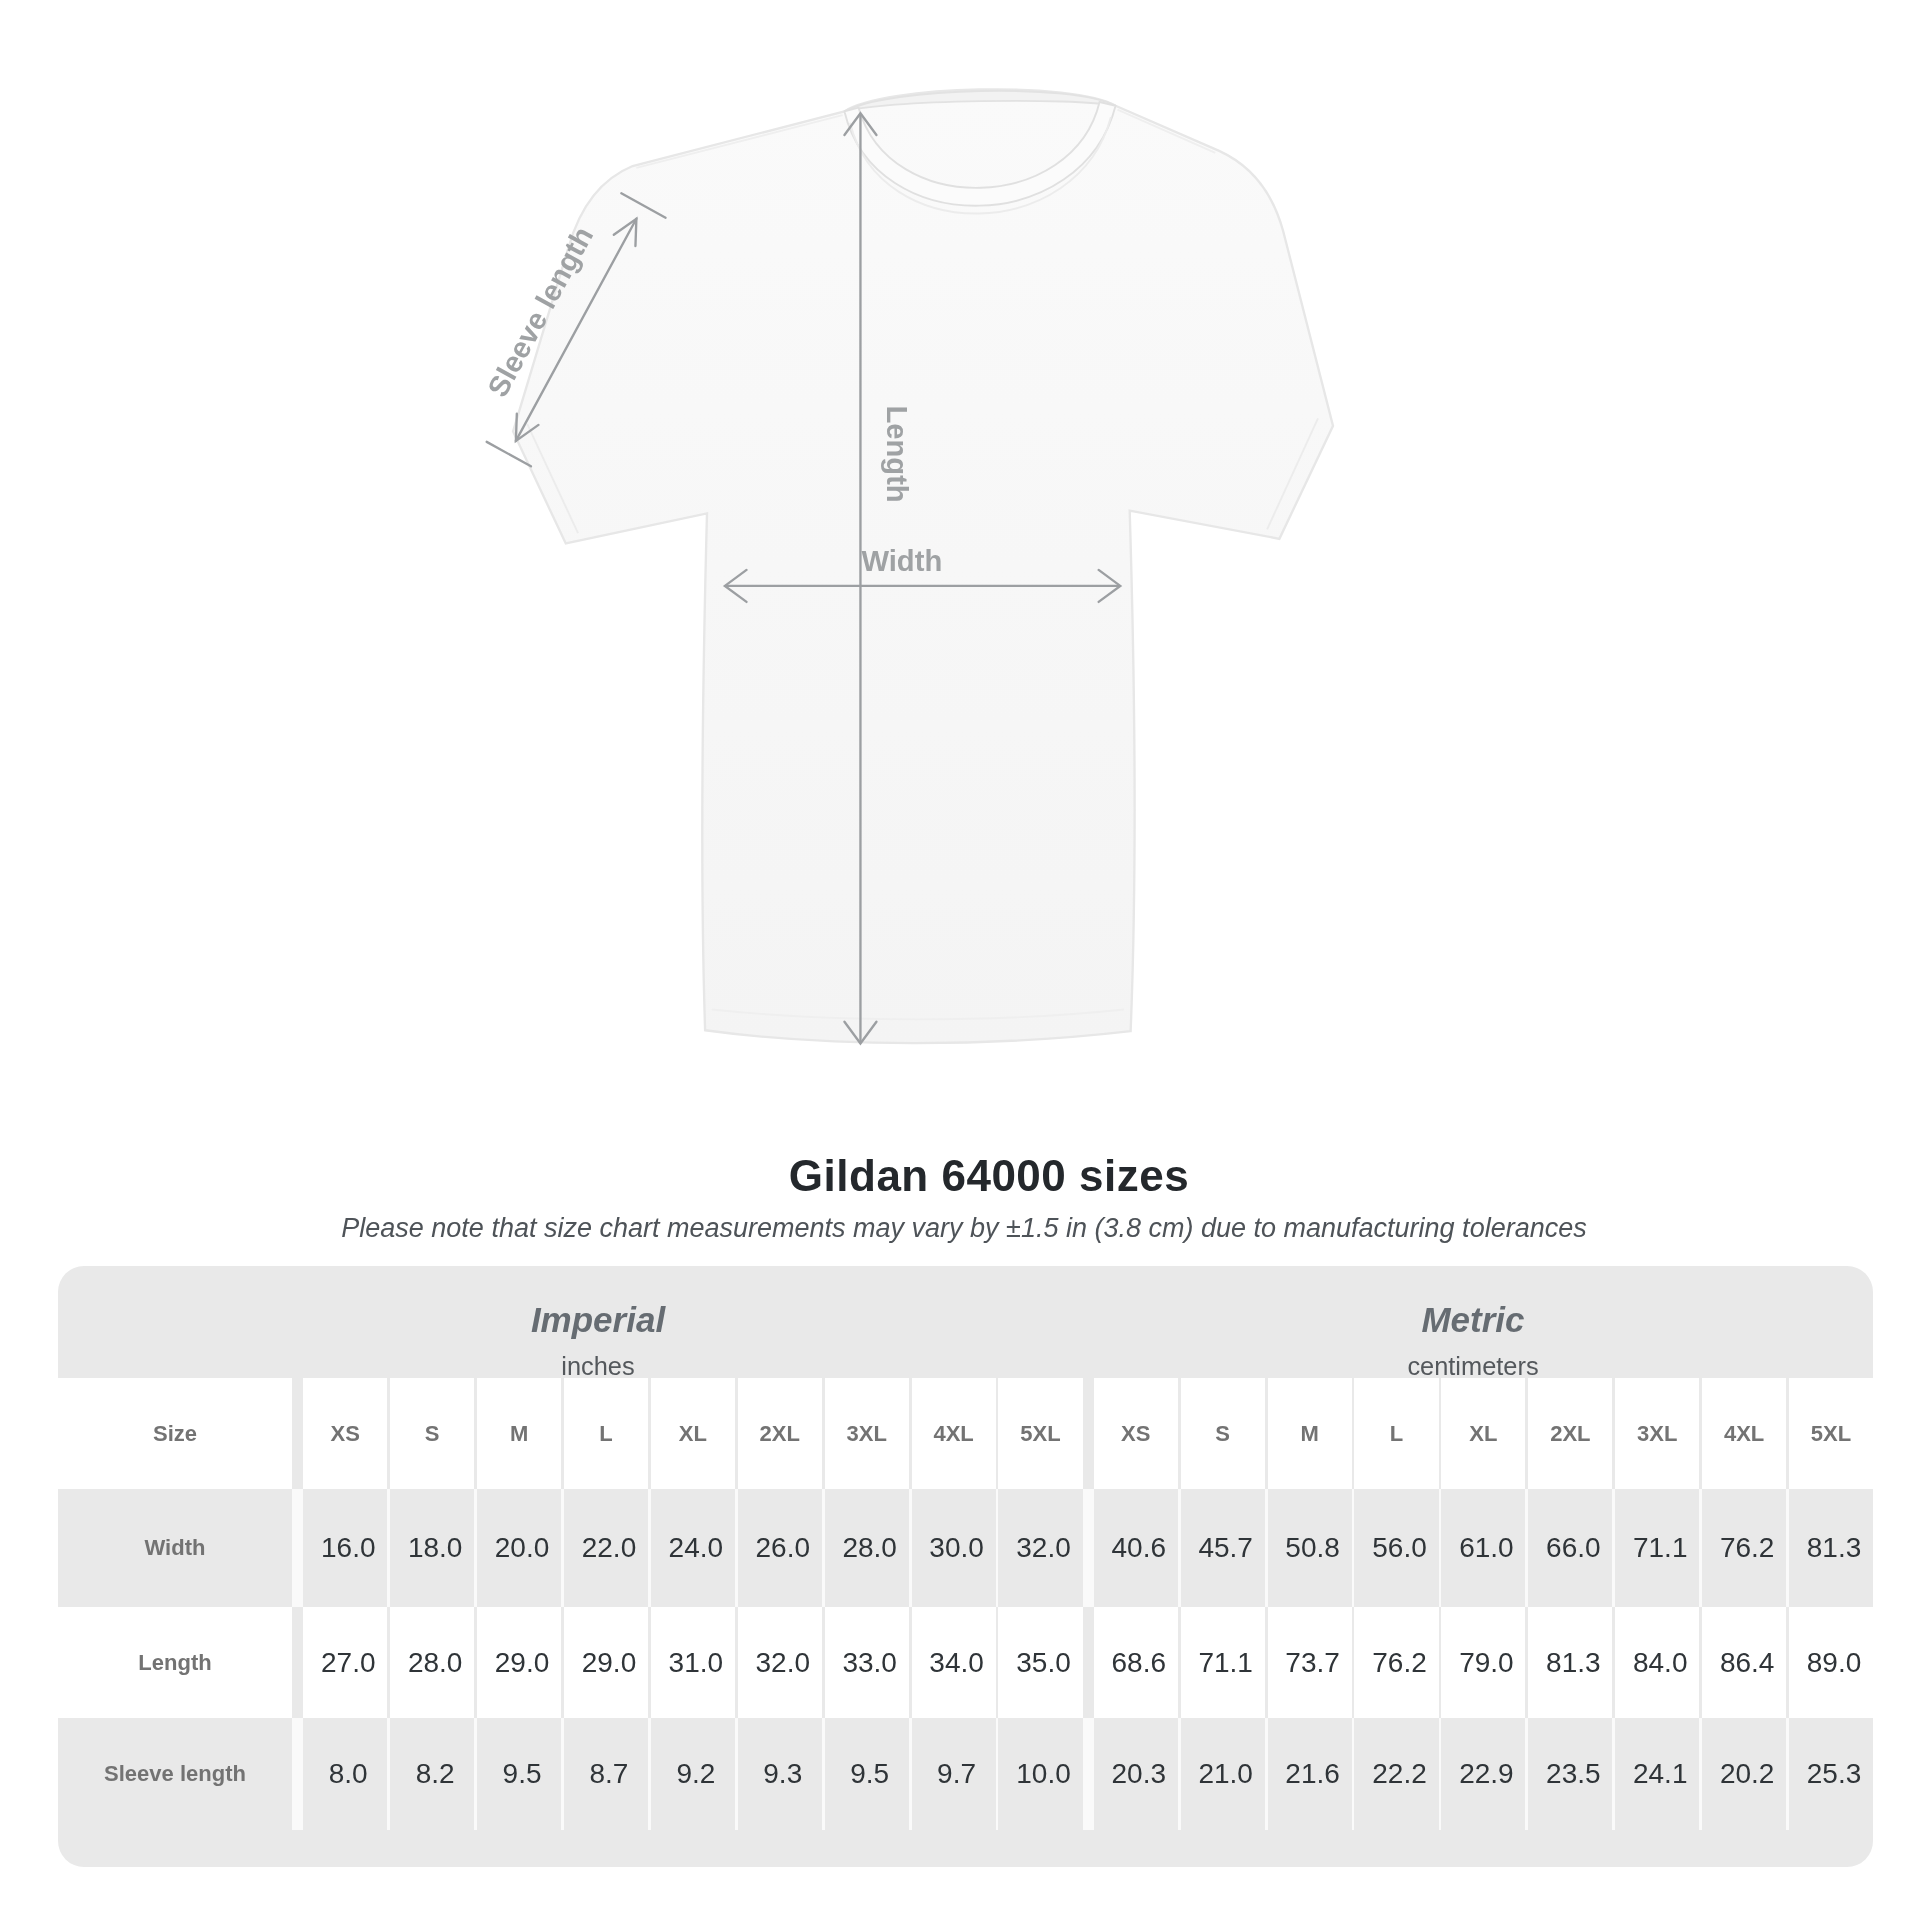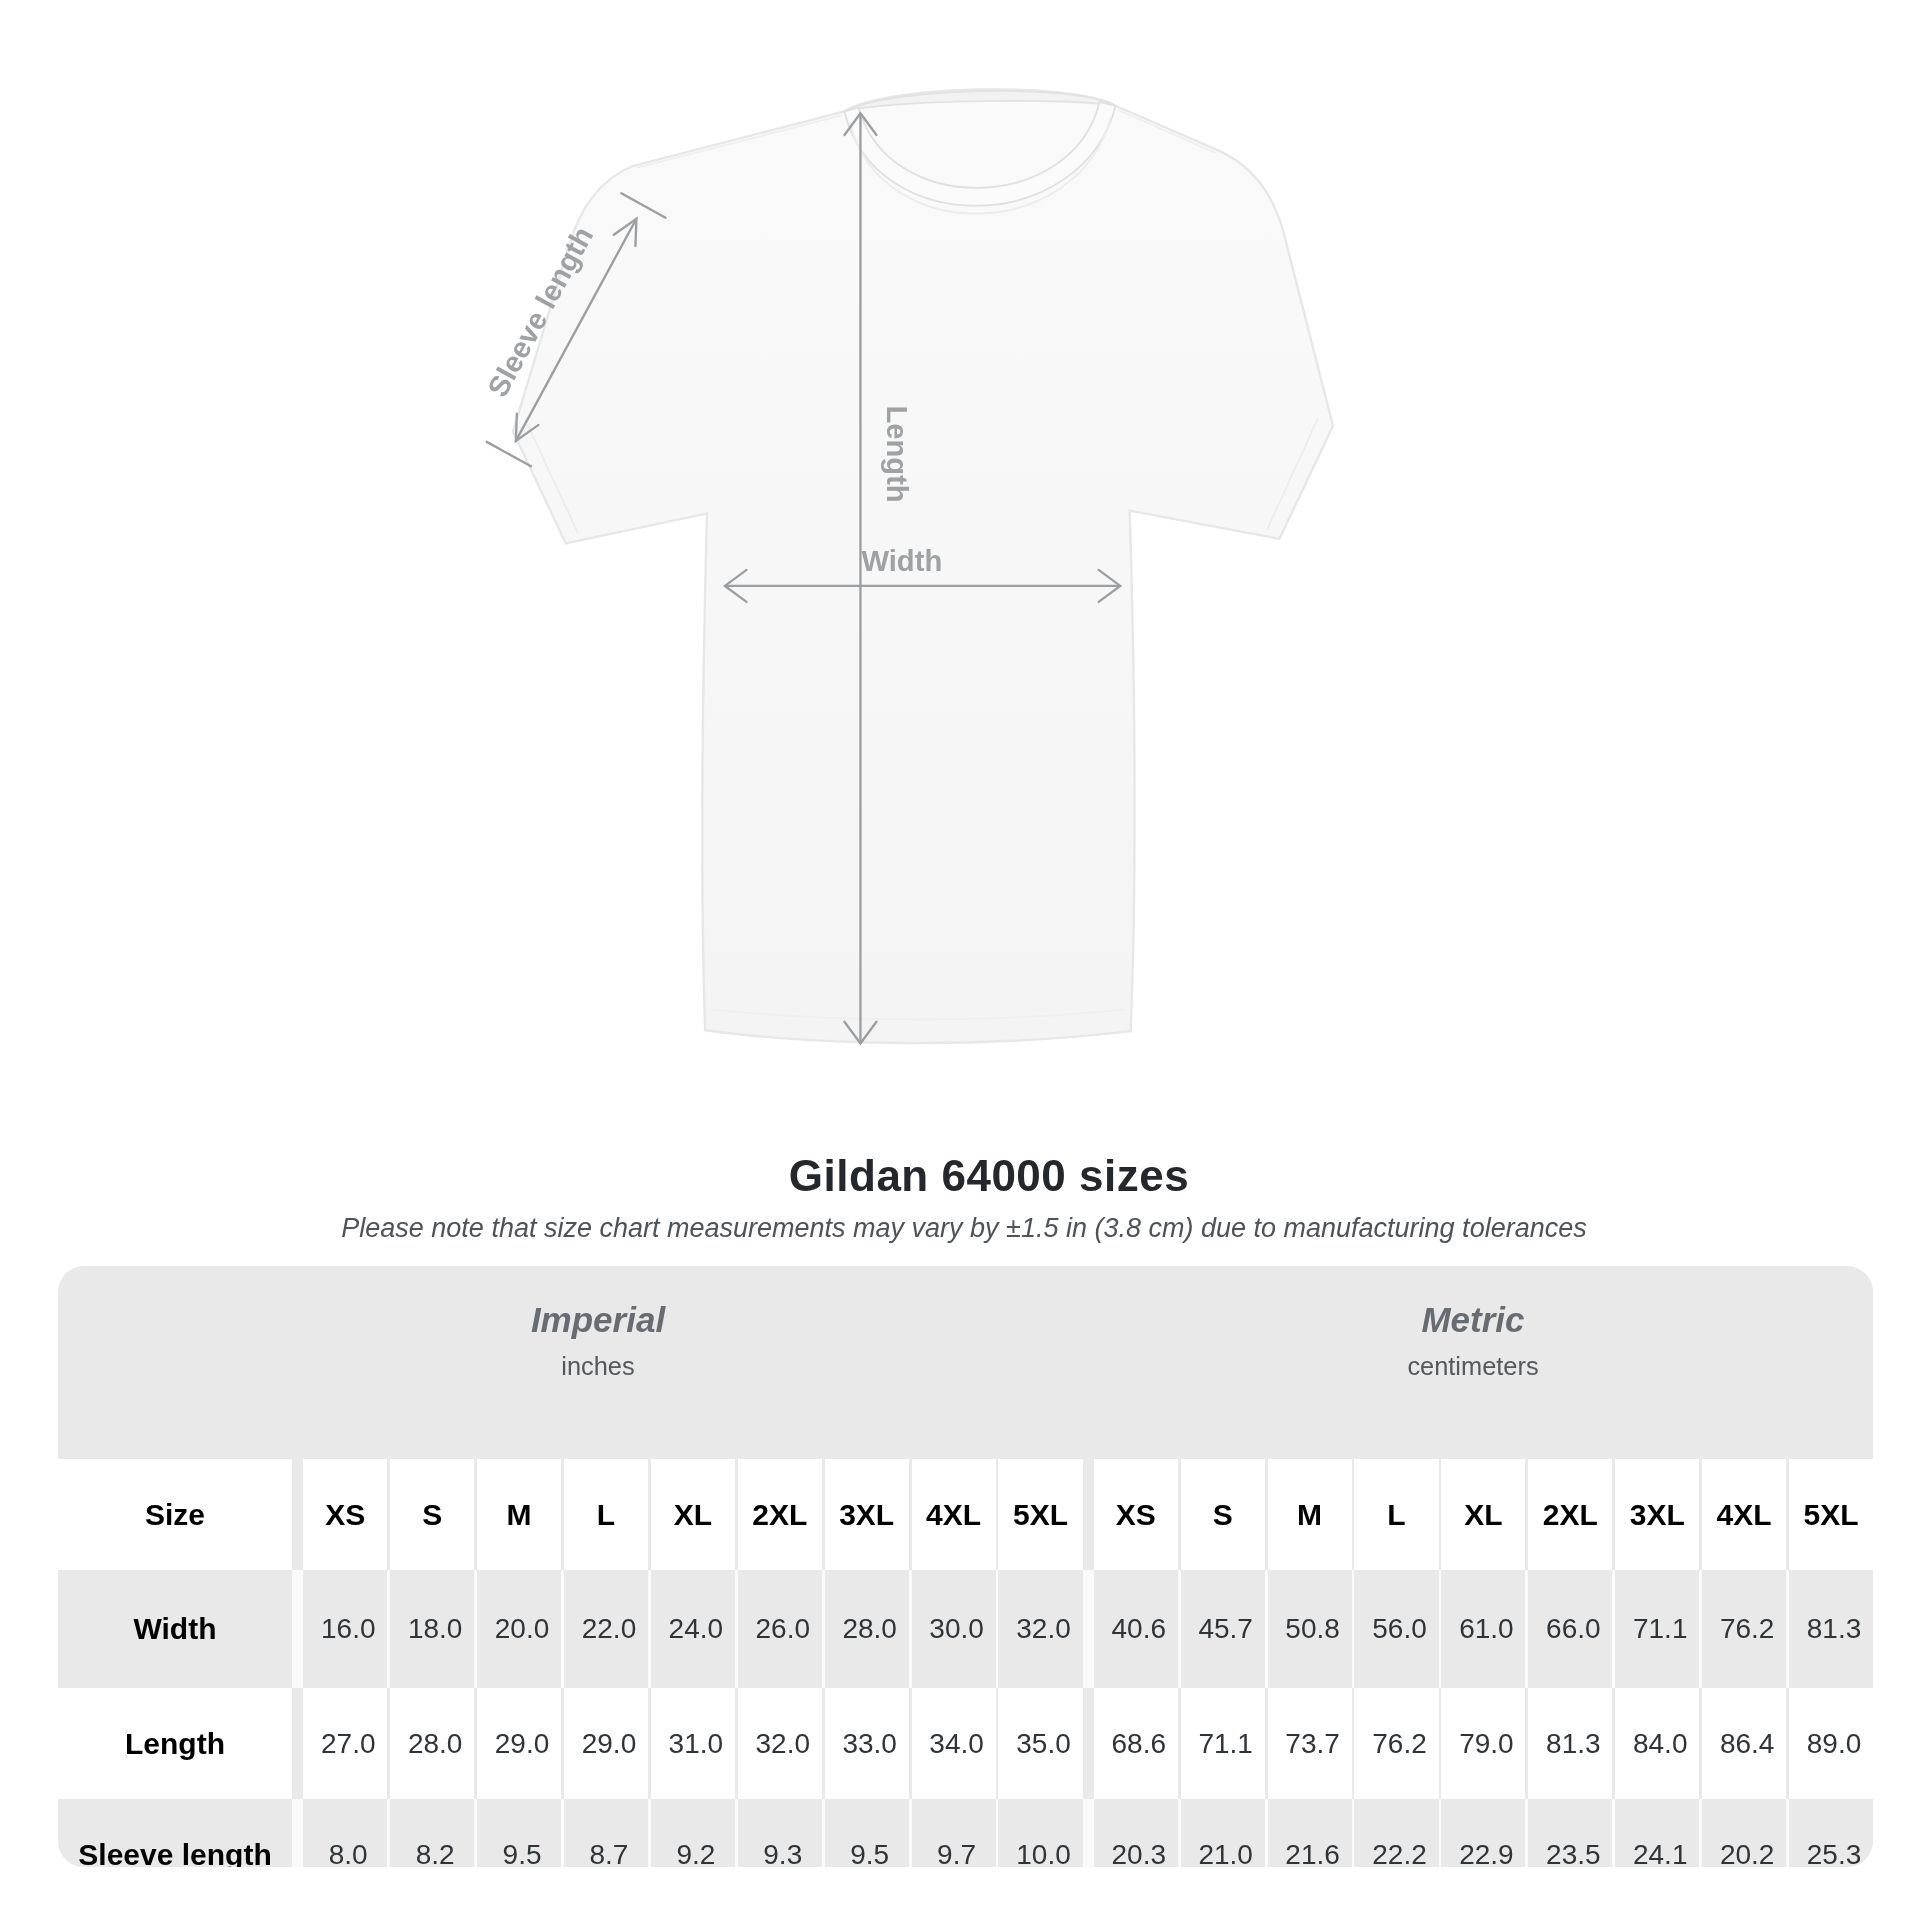--- a/index.html
+++ b/index.html
@@ -11,41 +11,41 @@
 
   
   .title{position:absolute;left:0;top:1151px;width:100%;text-align:center;
          font-size:44px;font-weight:bold;color:#24282c;letter-spacing:0.5px;padding-left:25px;}
   .subtitle{position:absolute;left:0;top:1213px;width:100%;text-align:center;
             font-style:italic;font-size:27px;color:#4e5358;}
 
   
   .size-table{position:absolute;left:58px;top:1266px;width:1815px;height:601px;
               background:#e9e9e9;border-radius:26px;overflow:hidden;}
-  .band{position:relative;height:193px;}
+  .band{position:relative;height:112px;}
   .group{position:absolute;top:0;height:149px;transform:translateX(-50%);
          display:flex;flex-direction:column;justify-content:center;align-items:center;gap:11.3px;}
   .group-imperial{left:540px;}
   .group-metric{left:1415px;}
   .group-name{font-size:35px;font-weight:bold;font-style:italic;color:#666c72;}
   .group-unit{font-size:25.4px;color:#54585c;}
 
   .row{display:flex;gap:2.8px;align-items:stretch;}
   .row-head{height:111px;}
   .row-w{height:118px;background:#fafafa;}
   .row-l{height:111px;}
   .row-s{height:112px;background:#fafafa;}
   .c{display:flex;align-items:center;justify-content:center;}
   .lab{flex:0 0 234px;}
   .d{flex:1 1 0;}
   .sp{flex:0 0 5.6px;background:transparent;}
   .row-head .c{background:#fff;}
   .row-l .c{background:#fff;}
   .row-w .c,.row-s .c{background:#e9e9e9;}
-  .hd{font-size:30px;font-weight:bold;color:#000000;}
+  .hd{font-size:22px;font-weight:bold;color:#737373;}
   .v{font-size:28px;color:#2f3438;padding-left:6px;}
 </style>
 </head>
 <body>
 
 <div class="page">
 
   <div class="shirt-wrap">
     <svg width="1928" height="1168" viewBox="0 0 2048 1240">
       <defs>

